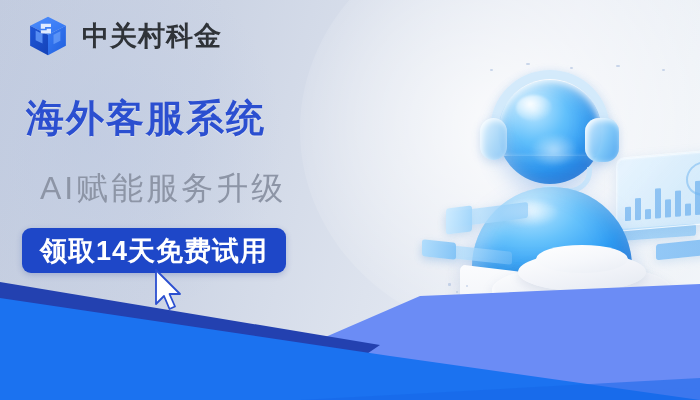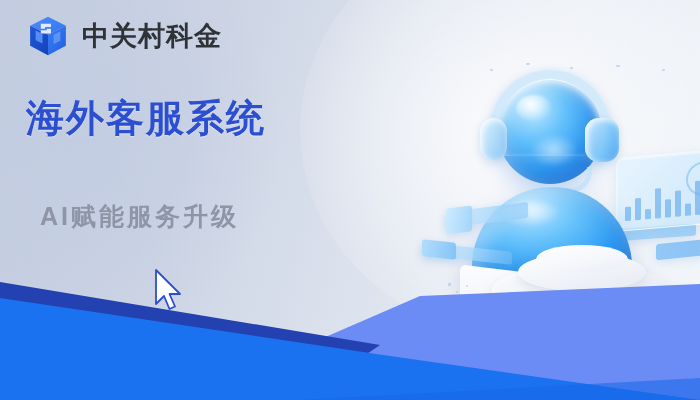--- a/index.html
+++ b/index.html
@@ -67,27 +67,26 @@
     color: #2b4fd0;
     letter-spacing: 2px;
     line-height: 1.12;
     white-space: nowrap;
     text-shadow: 0 1px 1px rgba(255,255,255,0.45);
   }
   .subhead {
     position: absolute;
     left: 40px;
     top: 172px;
-    font-size: 25px;
-    font-weight: 700;
+    font-size: 32px;
+    font-weight: 400;
     color: #8d95a6;
     letter-spacing: 3px;
     line-height: 1;
     white-space: nowrap;
-    margin-top: 32px;
   }
   .cta-btn {
     position: absolute;
     left: 22px;
     top: 228px;
     padding: 0 18px;
     height: 45px;
     display: flex;
     align-items: center;
     justify-content: center;
@@ -338,20 +337,21 @@
       <polygon points="58,17 58,46 32,60 32,30" fill="url(#cubeRight)"></polygon>
       <path d="M19 15 L38 15 L38 21 L27 21 L27 24 L38 24 L38 33 L19 33 L19 27 L30 27 L30 24 L19 24 Z" fill="#eef4ff" opacity="0.92" transform="translate(2,1) scale(0.78) translate(6,2)"></path>
       <path d="M14 24 L24 29 L24 43 L14 38 Z" fill="#6ba2ff" opacity="0.75"></path>
       <path d="M40 30 L50 25 L50 39 L40 44 Z" fill="#7fb0ff" opacity="0.55"></path>
     </svg>
     <div class="logo-text">中关村科金</div>
   </div>
 
   <div class="headline">海外客服系统</div>
   <div class="subhead">AI赋能服务升级</div>
+  <button class="cta-btn">领取14天免费试用</button>
 
   <div class="illus">
 
     <div class="plate p3"></div>
     <div class="plate p4"></div>
 
     <div class="data-panel">
       <div class="panel-bars">
           <div class="pbar" style="height: 14px;"></div>
           <div class="pbar" style="height: 22px;"></div>

